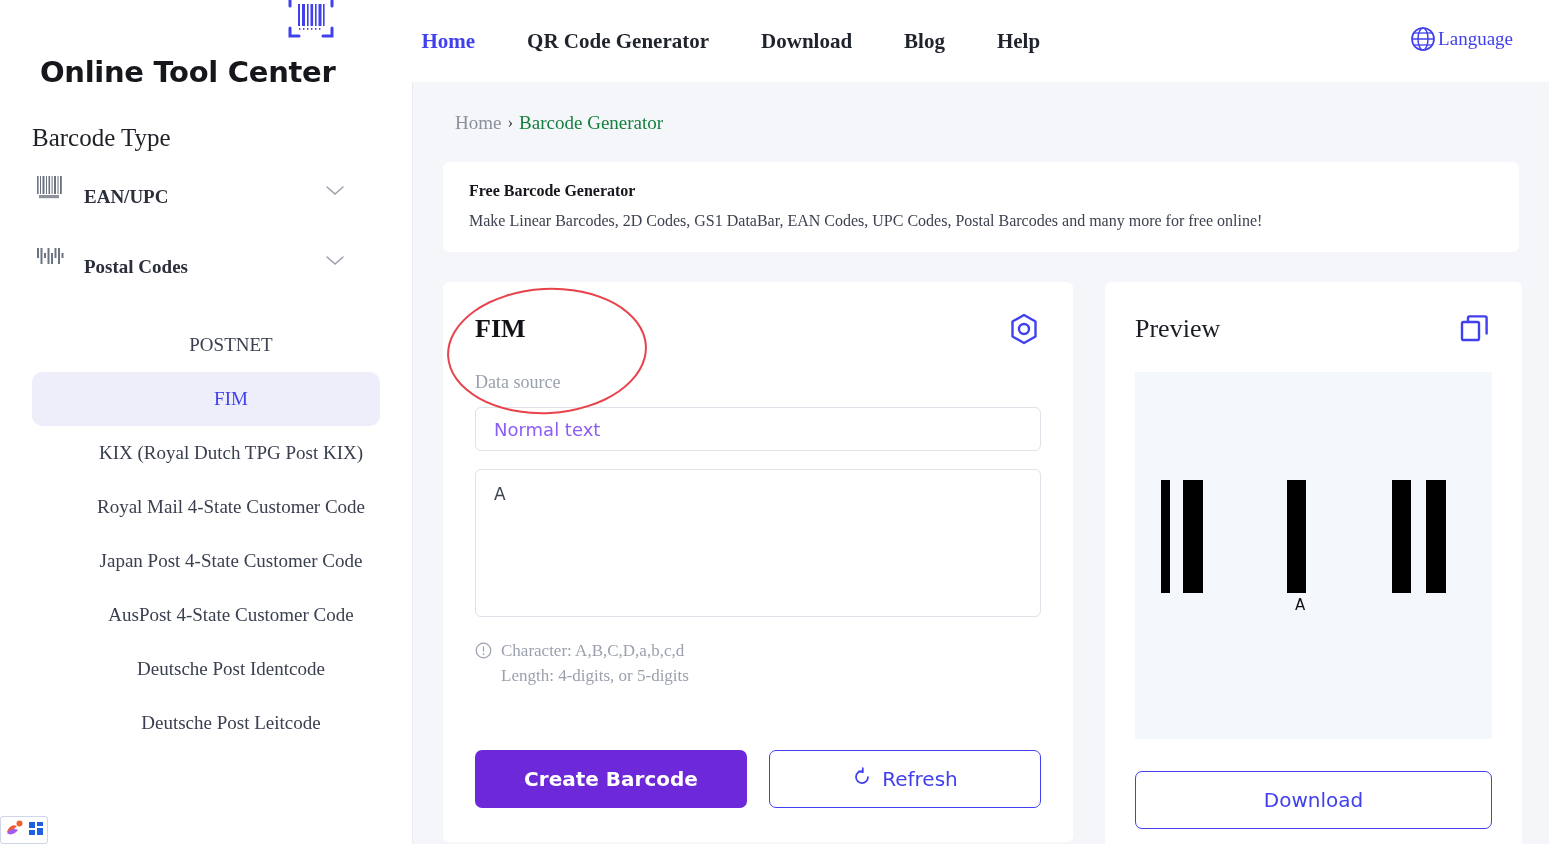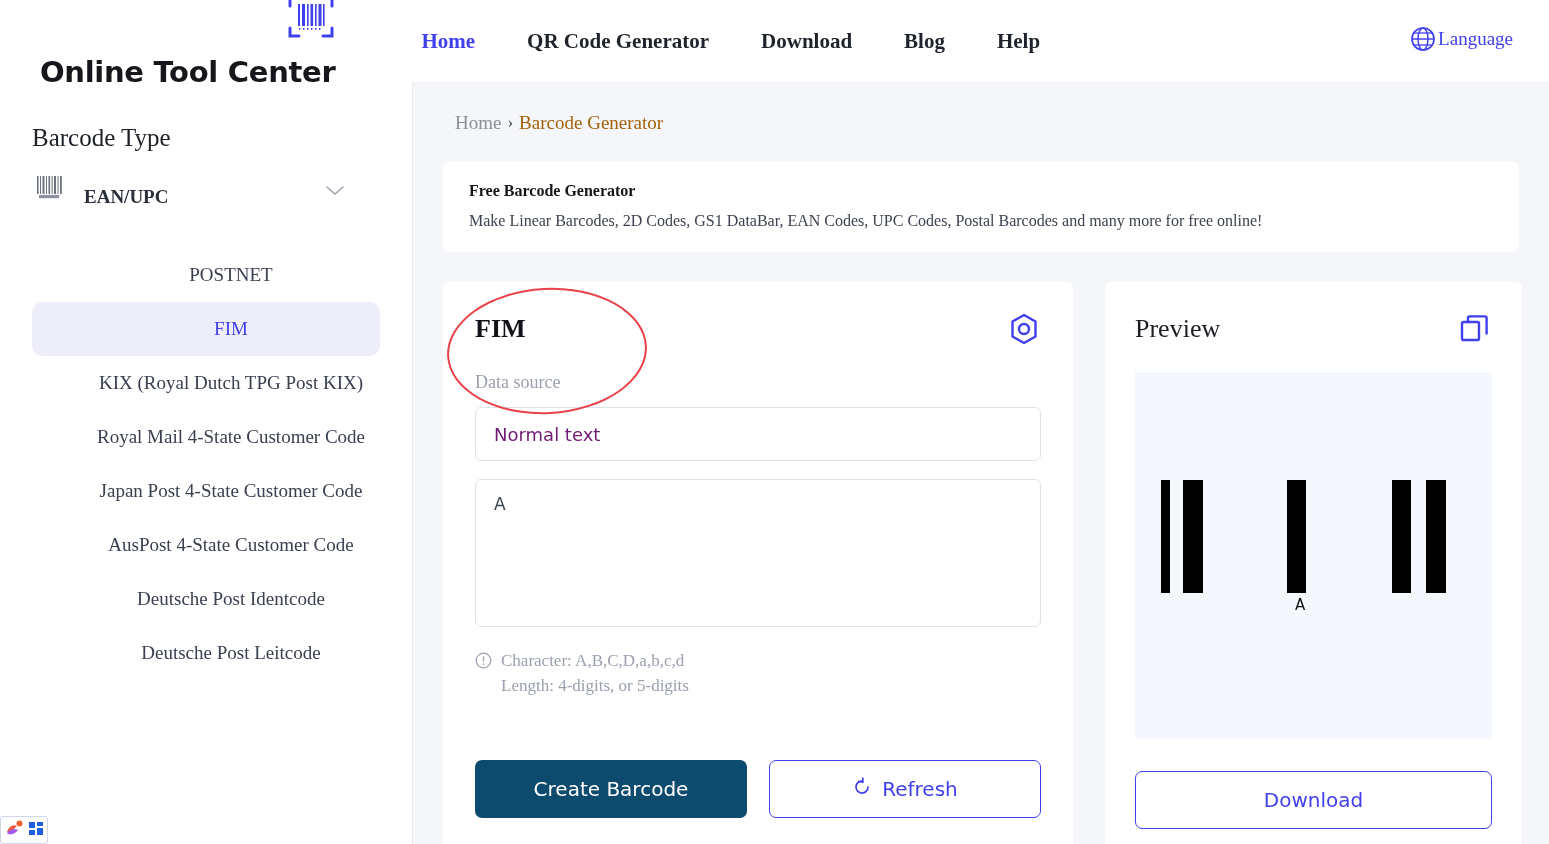--- a/index.html
+++ b/index.html
@@ -148,21 +148,21 @@
   .breadcrumb {
     font-size: 19px;
     color: #1d2026;
     margin: 0 0 28px 12px;
     display: flex;
     align-items: center;
     gap: 6px;
   }
   .breadcrumb .crumb-home { color: #8a8f9c; cursor: pointer; }
   .breadcrumb .crumb-sep { color: #3b4150; font-size: 17px; }
-  .breadcrumb .crumb-cur { color: #a16207; }
+  .breadcrumb .crumb-cur { color: #15803d; }
 
   .banner {
     background: #ffffff;
     border-radius: 6px;
     padding: 20px 26px 22px 26px;
     margin-bottom: 30px;
   }
   .banner h1 {
     font-size: 16px;
     font-weight: bold;
@@ -214,29 +214,29 @@
     color: #1a1d24;
   }
   .head-icon { width: 34px; height: 34px; cursor: pointer; }
 
   .field-label {
     font-size: 18px;
     color: #9aa0ae;
     margin-bottom: 14px;
   }
   .select-box {
-    height: 54px;
+    height: 44px;
     border: 1px solid #dfe2e8;
     border-radius: 6px;
     display: flex;
     align-items: center;
     padding: 0 18px;
     font-family: "DejaVu Sans", sans-serif;
     font-size: 18px;
-    color: #701a75;
+    color: #8b5cf6;
     cursor: pointer;
     background: #fff;
   }
   .textarea-box {
     margin-top: 18px;
     height: 148px;
     border: 1px solid #dfe2e8;
     border-radius: 6px;
     padding: 14px 18px;
     font-family: "DejaVu Sans", sans-serif;
@@ -266,22 +266,23 @@
     display: flex;
     align-items: center;
     justify-content: center;
     cursor: pointer;
     font-family: "DejaVu Sans", sans-serif;
     font-size: 20px;
     gap: 10px;
   }
   .btn-primary {
     width: 276px;
-    background: #0c4a6e;
+    background: #6d28d9;
     color: #ffffff;
+    font-weight: bold;
   }
   .btn-outline {
     width: 276px;
     background: #ffffff;
     border: 1px solid #4140ee;
     color: #4140ee;
   }
   .btn-download {
     width: 100%;
     height: 58px;
@@ -426,20 +427,42 @@
         </svg>
       </span>
       <span class="group-label">EAN/UPC</span>
       <span class="chev">
         <svg width="18" height="10" viewBox="0 0 18 10">
           <path d="M1 1 L9 8 L17 1" fill="none" stroke="#9aa0ae" stroke-width="1.5" stroke-linecap="round"></path>
         </svg>
       </span>
     </div>
 
+    <div class="group">
+      <span class="group-icon">
+        <svg width="30" height="26" viewBox="0 0 30 26">
+          <g fill="#6b7280">
+            <rect x="1" y="4" width="2" height="10"></rect>
+            <rect x="4.5" y="4" width="2" height="16"></rect>
+            <rect x="8" y="9" width="2" height="5"></rect>
+            <rect x="11.5" y="4" width="2" height="16"></rect>
+            <rect x="15" y="9" width="2" height="11"></rect>
+            <rect x="18.5" y="4" width="2" height="10"></rect>
+            <rect x="22" y="4" width="2" height="16"></rect>
+            <rect x="25.5" y="9" width="2" height="5"></rect>
+          </g>
+        </svg>
+      </span>
+      <span class="group-label">Postal Codes</span>
+      <span class="chev">
+        <svg width="18" height="10" viewBox="0 0 18 10">
+          <path d="M1 1 L9 8 L17 1" fill="none" stroke="#9aa0ae" stroke-width="1.5" stroke-linecap="round"></path>
+        </svg>
+      </span>
+    </div>
 
     <div class="spacer-26"></div>
 
     <div class="sub-item">POSTNET</div>
     <div class="sub-item selected">FIM</div>
     <div class="sub-item">KIX (Royal Dutch TPG Post KIX)</div>
     <div class="sub-item">Royal Mail 4-State Customer Code</div>
     <div class="sub-item">Japan Post 4-State Customer Code</div>
     <div class="sub-item">AusPost 4-State Customer Code</div>
     <div class="sub-item">Deutsche Post Identcode</div>

